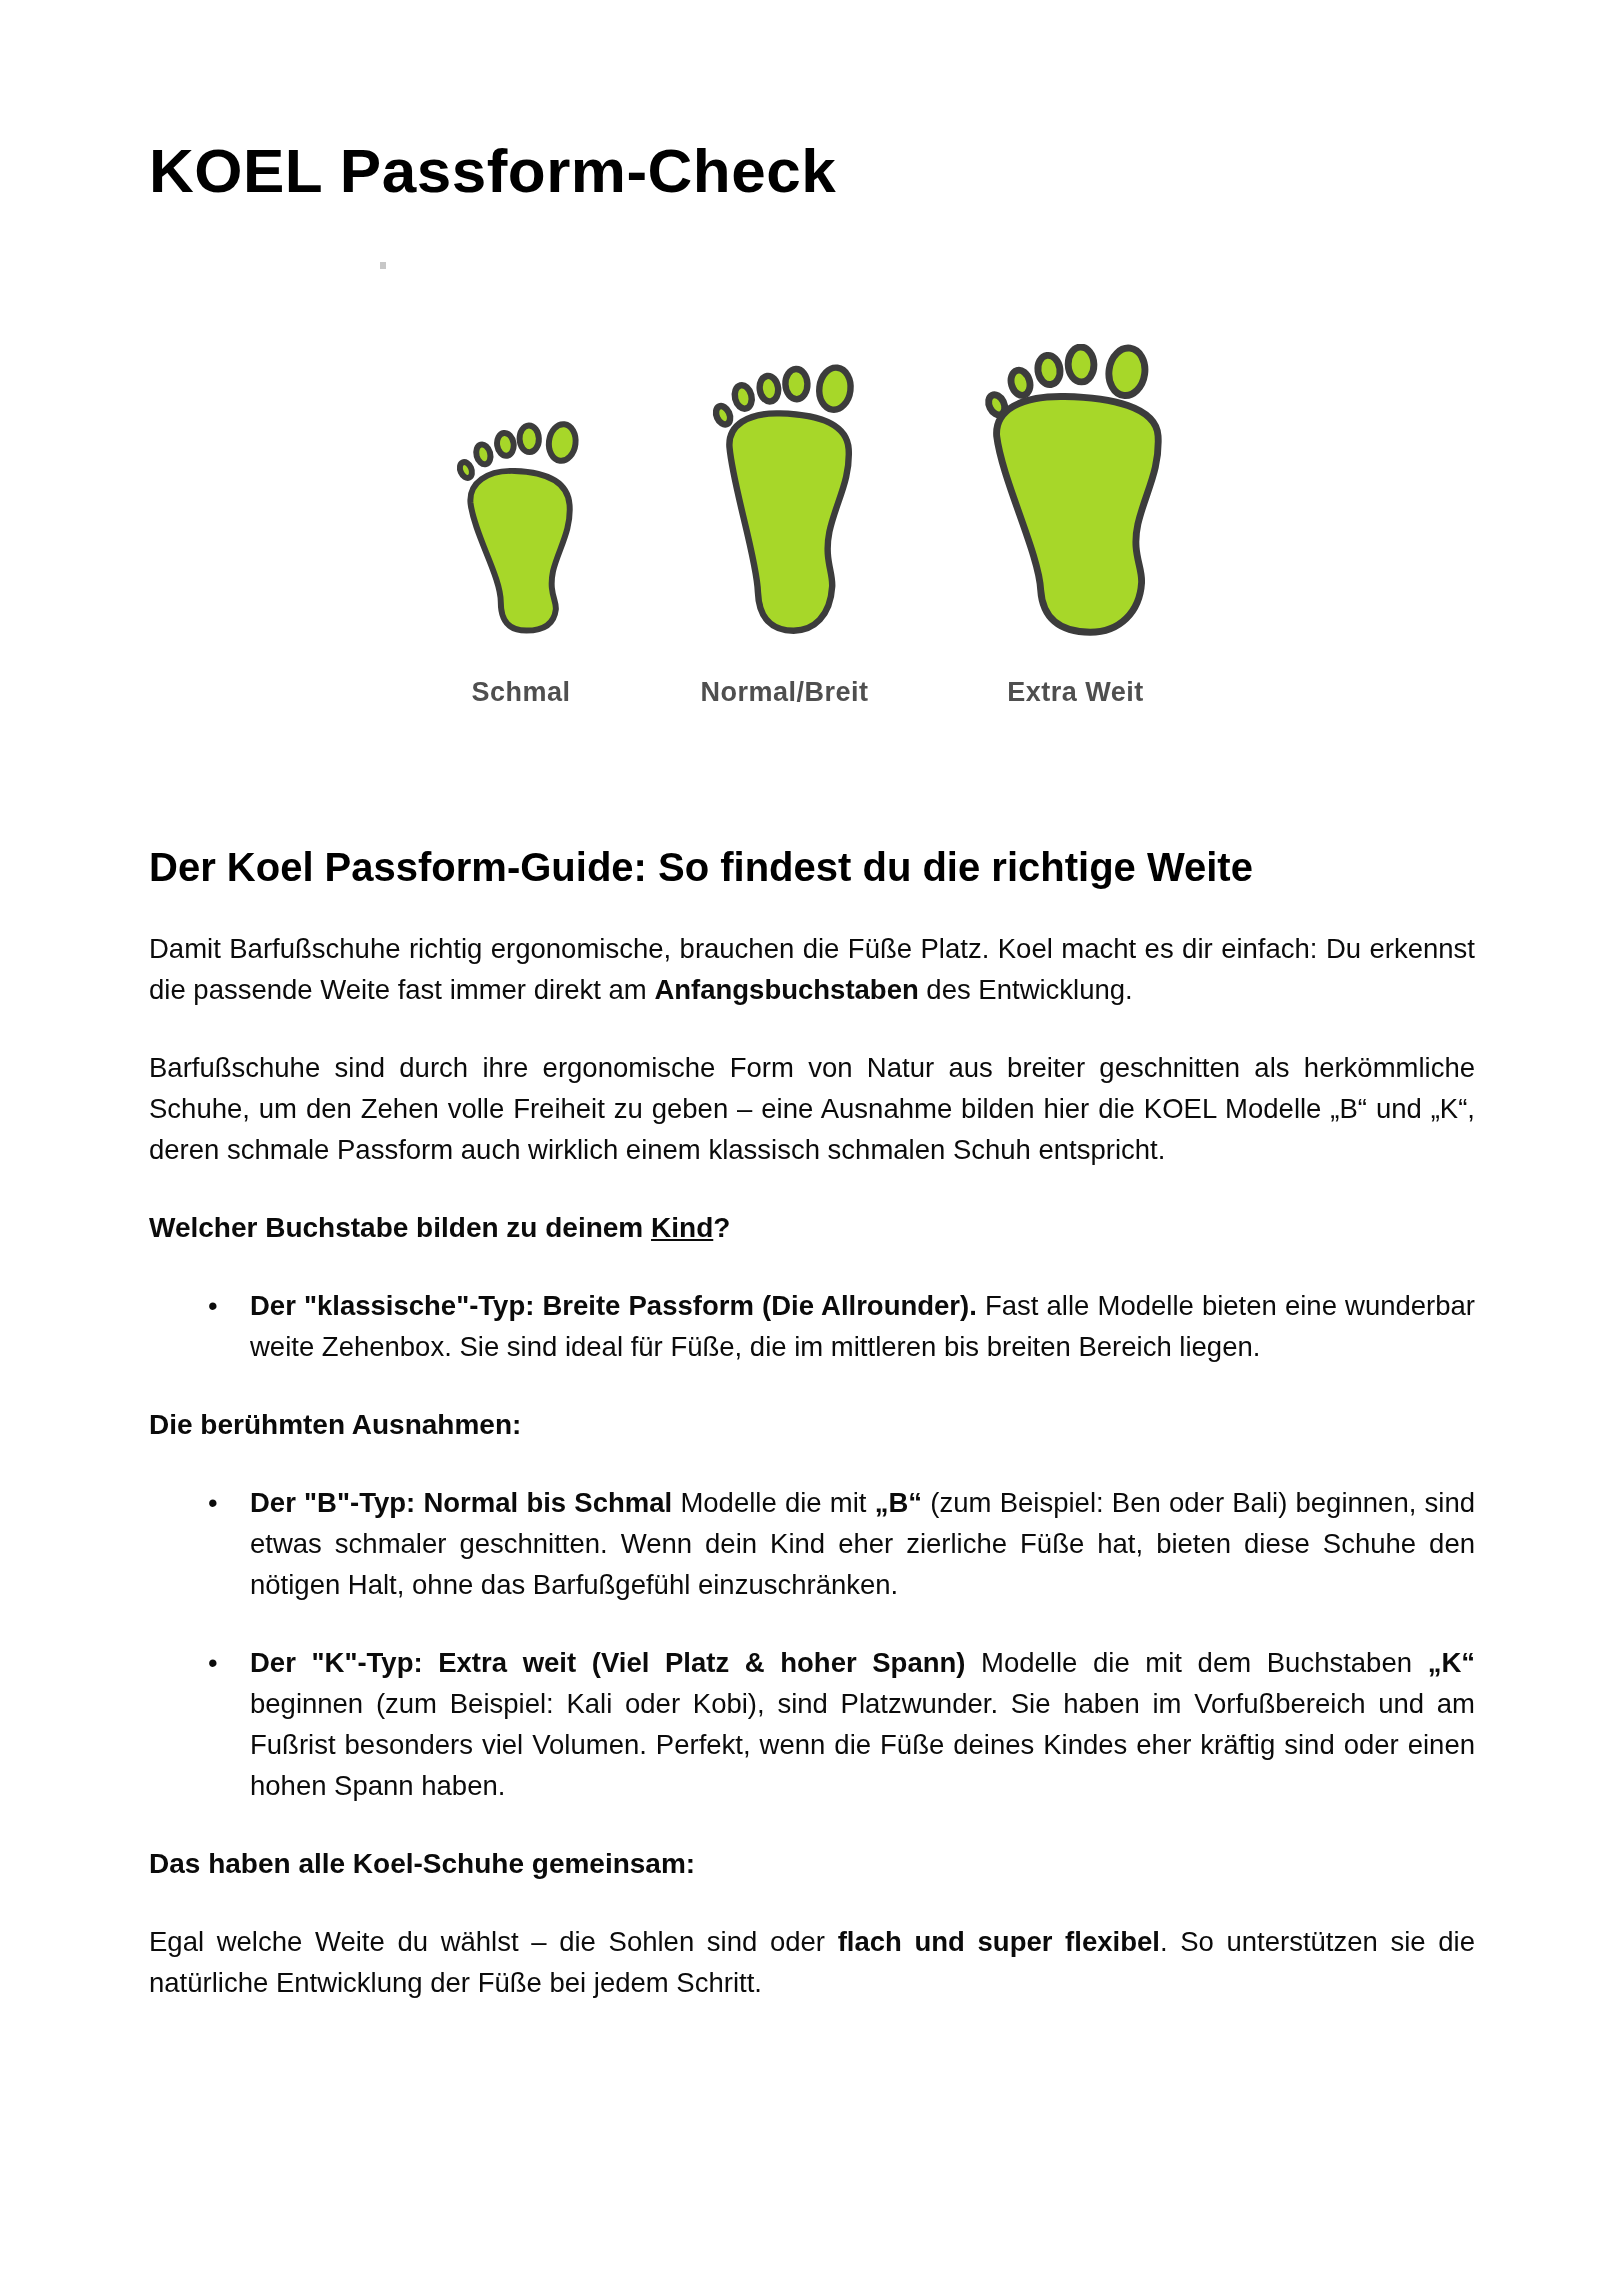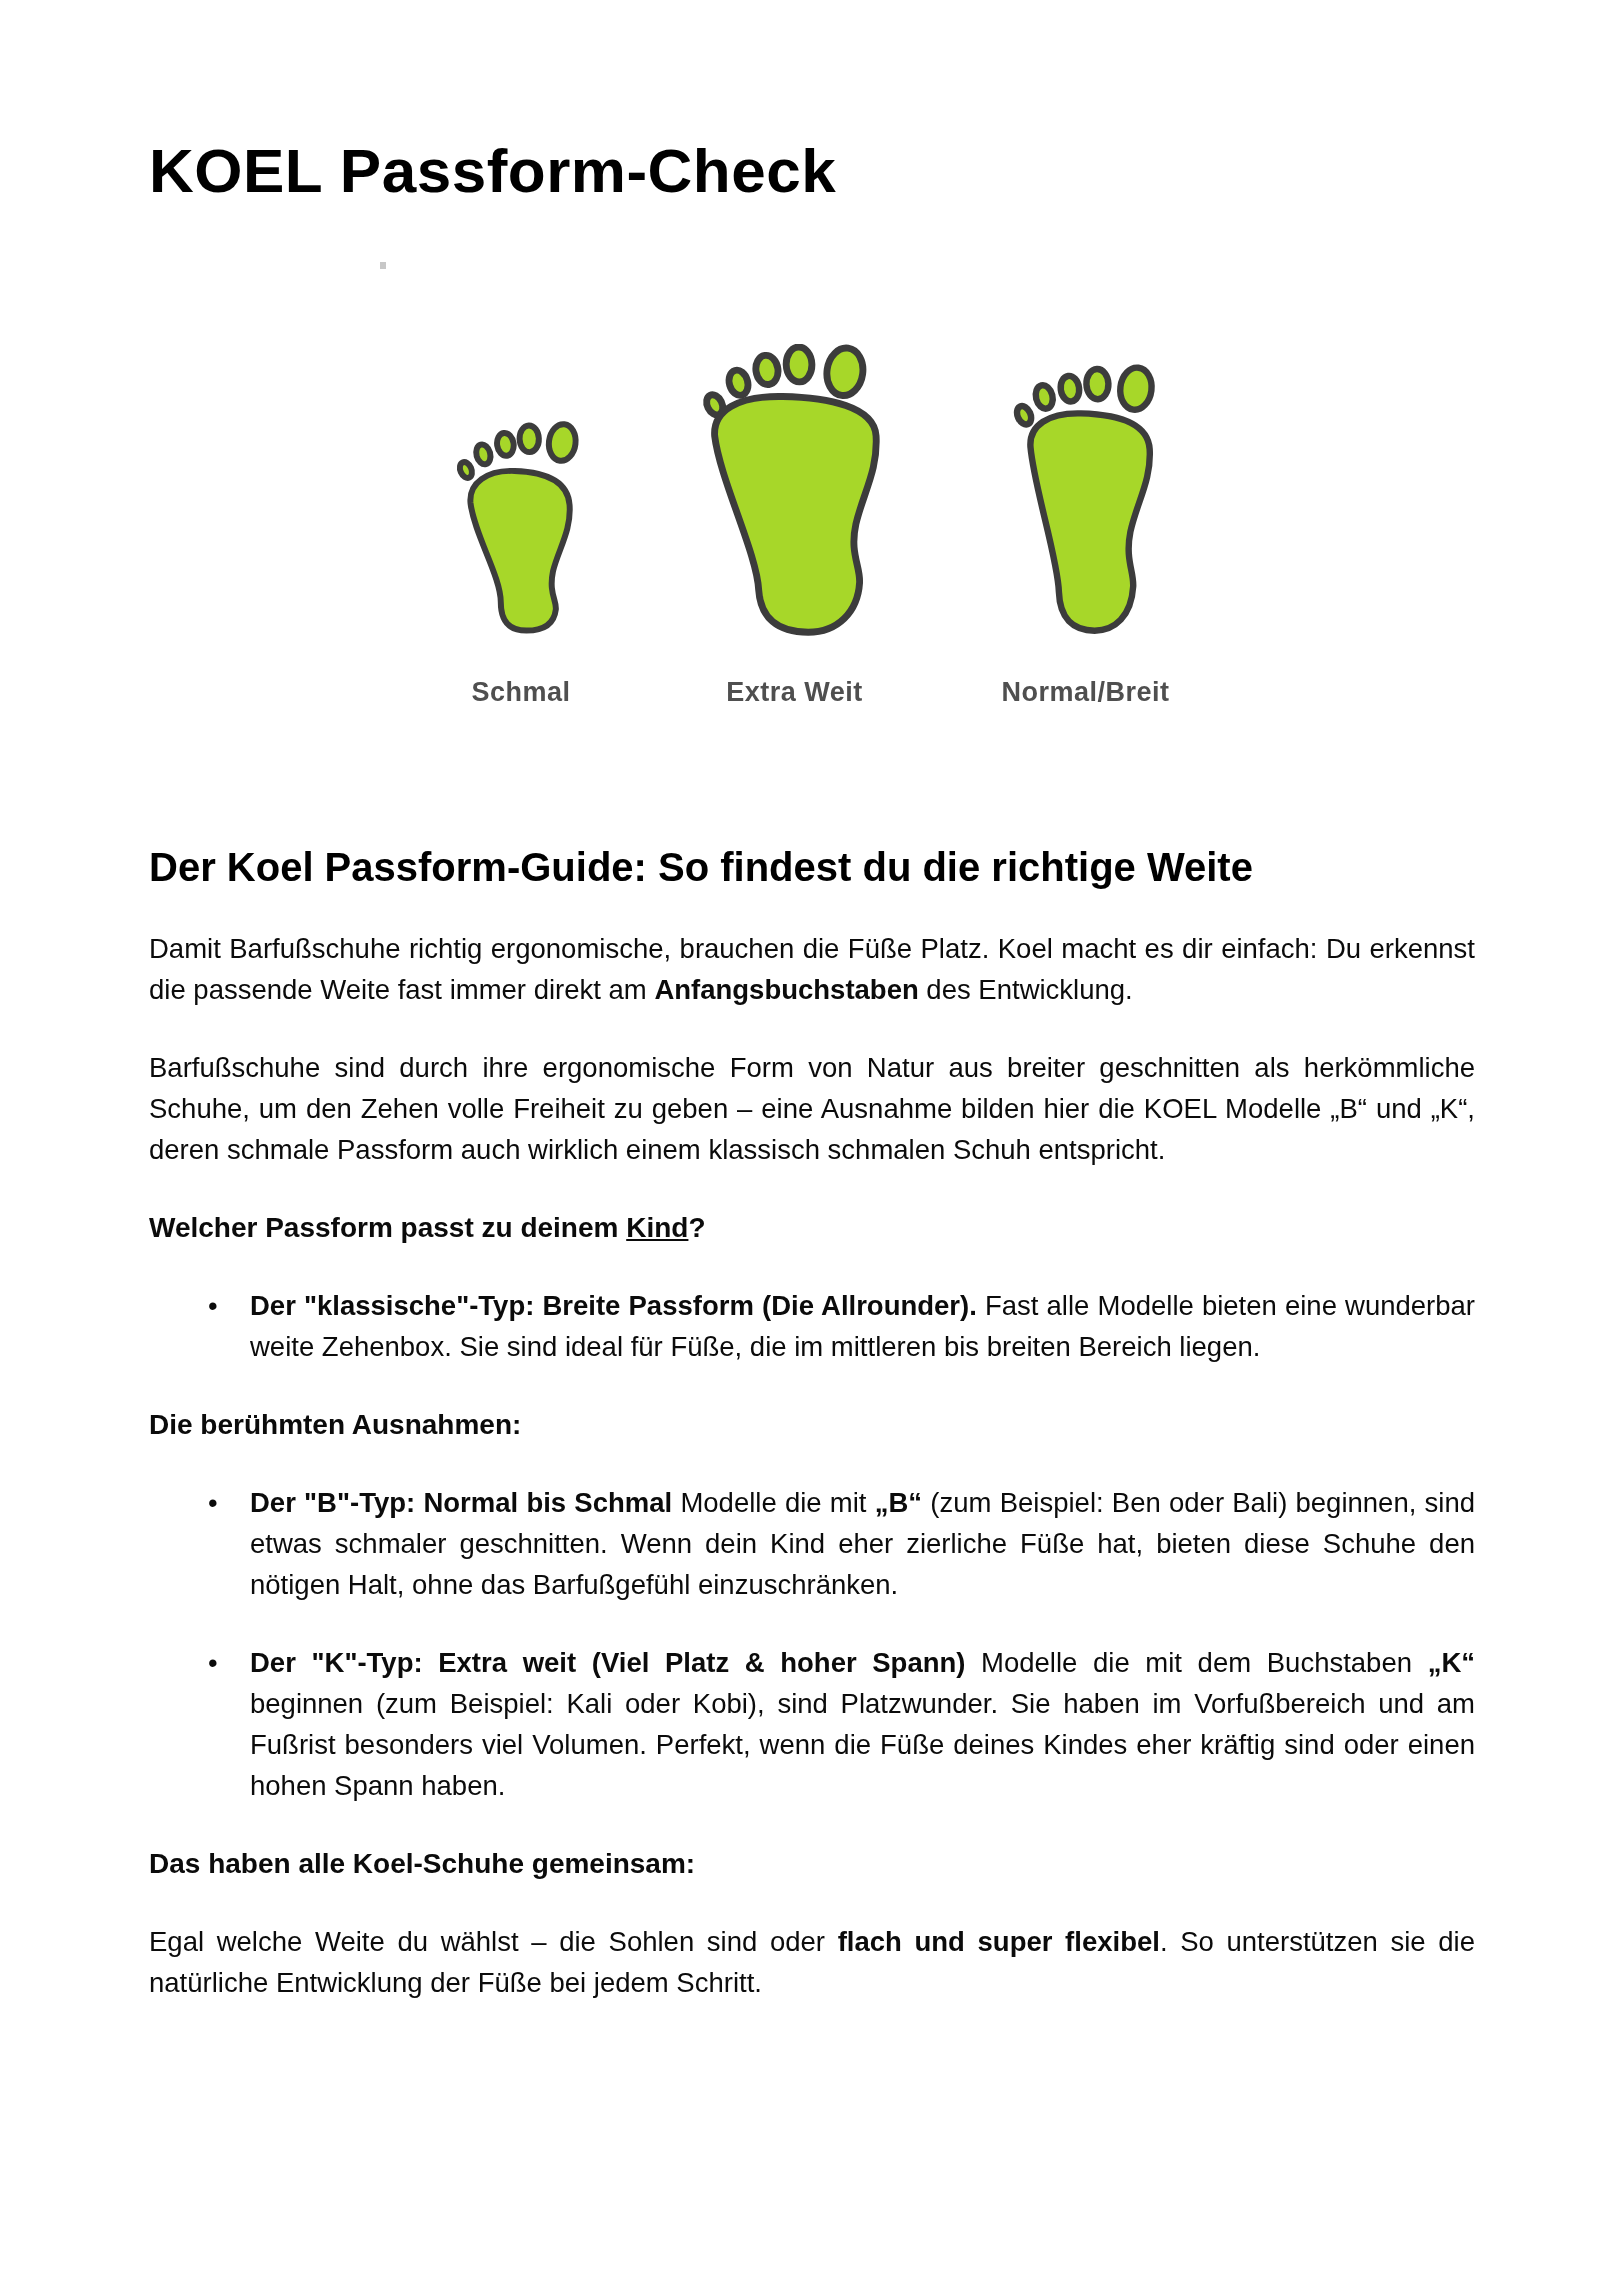--- a/index.html
+++ b/index.html
@@ -123,67 +123,67 @@
                    C 128 128, 114 148, 108 172
                    C 103 196, 112 204, 111 214
                    C 109 231, 96 237, 79 237
                    C 60 237, 51 227, 51 206
                    C 51 178, 22 132, 18 98 Z"></path>
         </svg>
         <figcaption class="foot-label">Schmal</figcaption>
       </div>
 
       <div class="foot-fig">
+        <svg class="foot-svg" width="147" height="275" viewBox="0 0 160 300" stroke-width="7">
+          <ellipse cx="13" cy="57" rx="7" ry="10.5" transform="rotate(-24 13 57)"></ellipse>
+          <ellipse cx="35" cy="37" rx="9" ry="13" transform="rotate(-14 35 37)"></ellipse>
+          <ellipse cx="63" cy="28" rx="10" ry="14" transform="rotate(-8 63 28)"></ellipse>
+          <ellipse cx="93" cy="23" rx="12" ry="16.5" transform="rotate(-2 93 23)"></ellipse>
+          <ellipse cx="135" cy="28" rx="17" ry="23" transform="rotate(7 135 28)"></ellipse>
+          <path d="M 20 92
+                   C 18 68, 40 54, 75 55
+                   C 112 56, 148 64, 150 94
+                   C 152 128, 136 152, 129 184
+                   C 123 214, 133 228, 132 244
+                   C 130 276, 112 292, 90 292
+                   C 66 292, 52 278, 51 250
+                   C 50 214, 24 136, 20 92 Z"></path>
+        </svg>
+        <figcaption class="foot-label">Normal/Breit</figcaption>
+      </div>
+
+      <div class="foot-fig">
         <svg class="foot-svg" width="188" height="294" viewBox="0 0 205 320" stroke-width="7.5">
           <ellipse cx="16" cy="66" rx="8" ry="11.5" transform="rotate(-26 16 66)"></ellipse>
           <ellipse cx="42" cy="42" rx="10" ry="14" transform="rotate(-16 42 42)"></ellipse>
           <ellipse cx="73" cy="28" rx="12" ry="16" transform="rotate(-8 73 28)"></ellipse>
           <ellipse cx="108" cy="22" rx="14" ry="19" transform="rotate(-2 108 22)"></ellipse>
           <ellipse cx="158" cy="30" rx="19.5" ry="26" transform="rotate(8 158 30)"></ellipse>
           <path d="M 16 100
                    C 14 72, 42 56, 90 57
                    C 140 58, 190 68, 192 100
                    C 194 138, 178 162, 170 196
                    C 163 228, 175 242, 174 260
                    C 172 292, 150 314, 118 314
                    C 84 314, 66 298, 64 268
                    C 62 228, 22 148, 16 100 Z"></path>
         </svg>
         <figcaption class="foot-label">Extra Weit</figcaption>
       </div>
 
-      <div class="foot-fig">
-        <svg class="foot-svg" width="147" height="275" viewBox="0 0 160 300" stroke-width="7">
-          <ellipse cx="13" cy="57" rx="7" ry="10.5" transform="rotate(-24 13 57)"></ellipse>
-          <ellipse cx="35" cy="37" rx="9" ry="13" transform="rotate(-14 35 37)"></ellipse>
-          <ellipse cx="63" cy="28" rx="10" ry="14" transform="rotate(-8 63 28)"></ellipse>
-          <ellipse cx="93" cy="23" rx="12" ry="16.5" transform="rotate(-2 93 23)"></ellipse>
-          <ellipse cx="135" cy="28" rx="17" ry="23" transform="rotate(7 135 28)"></ellipse>
-          <path d="M 20 92
-                   C 18 68, 40 54, 75 55
-                   C 112 56, 148 64, 150 94
-                   C 152 128, 136 152, 129 184
-                   C 123 214, 133 228, 132 244
-                   C 130 276, 112 292, 90 292
-                   C 66 292, 52 278, 51 250
-                   C 50 214, 24 136, 20 92 Z"></path>
-        </svg>
-        <figcaption class="foot-label">Normal/Breit</figcaption>
-      </div>
-
     </div>
   </figure>
 
   <h2 class="section-heading">Der Koel Passform-Guide: So findest du die richtige Weite</h2>
 
   <p class="body-block"><span>Damit Barfußschuhe richtig ergonomische, brauchen die Füße Platz. Koel macht es dir einfach: Du erkennst die passende Weite fast immer direkt am </span><span class="rb">Anfangsbuchstaben</span><span> des Entwicklung.</span></p>
 
   <p class="body-block"><span>Barfußschuhe sind durch ihre ergonomische Form von Natur aus breiter geschnitten als herkömmliche Schuhe, um den Zehen volle Freiheit zu geben – eine Ausnahme bilden hier die KOEL Modelle „B“ und „K“, deren schmale Passform auch wirklich einem klassisch schmalen Schuh entspricht.</span></p>
 
-  <p class="sub-heading"><span class="rb">Welcher Passform passt zu deinem </span><span class="rb ru">Kind</span><span class="rb">?</span></p>
+  <p class="sub-heading"><span class="rb">Welcher Buchstabe bilden zu deinem </span><span class="rb ru">Kind</span><span class="rb">?</span></p>
 
   <div class="bullet-item">
     <span class="bullet-dot">•</span>
     <span><span class="rb">Der "klassische"-Typ: Breite Passform (Die Allrounder).</span><span> Fast alle Modelle bieten eine wunderbar weite Zehenbox. Sie sind ideal für Füße, die im mittleren bis breiten Bereich liegen.</span></span>
   </div>
 
   <p class="sub-heading">Die berühmten Ausnahmen:</p>
 
   <div class="bullet-item">
     <span class="bullet-dot">•</span>

